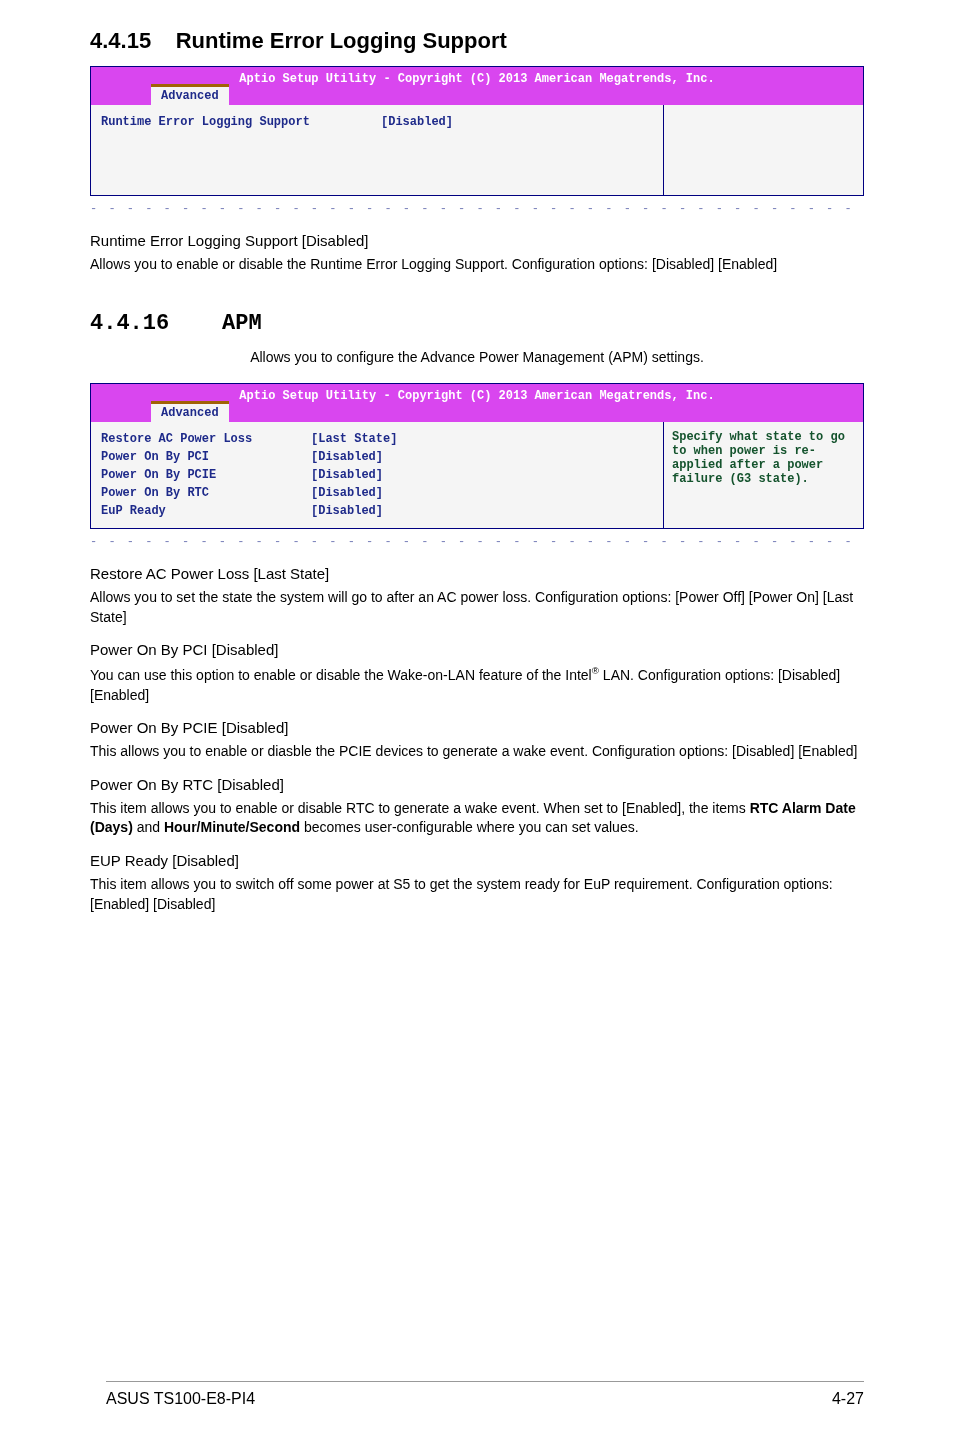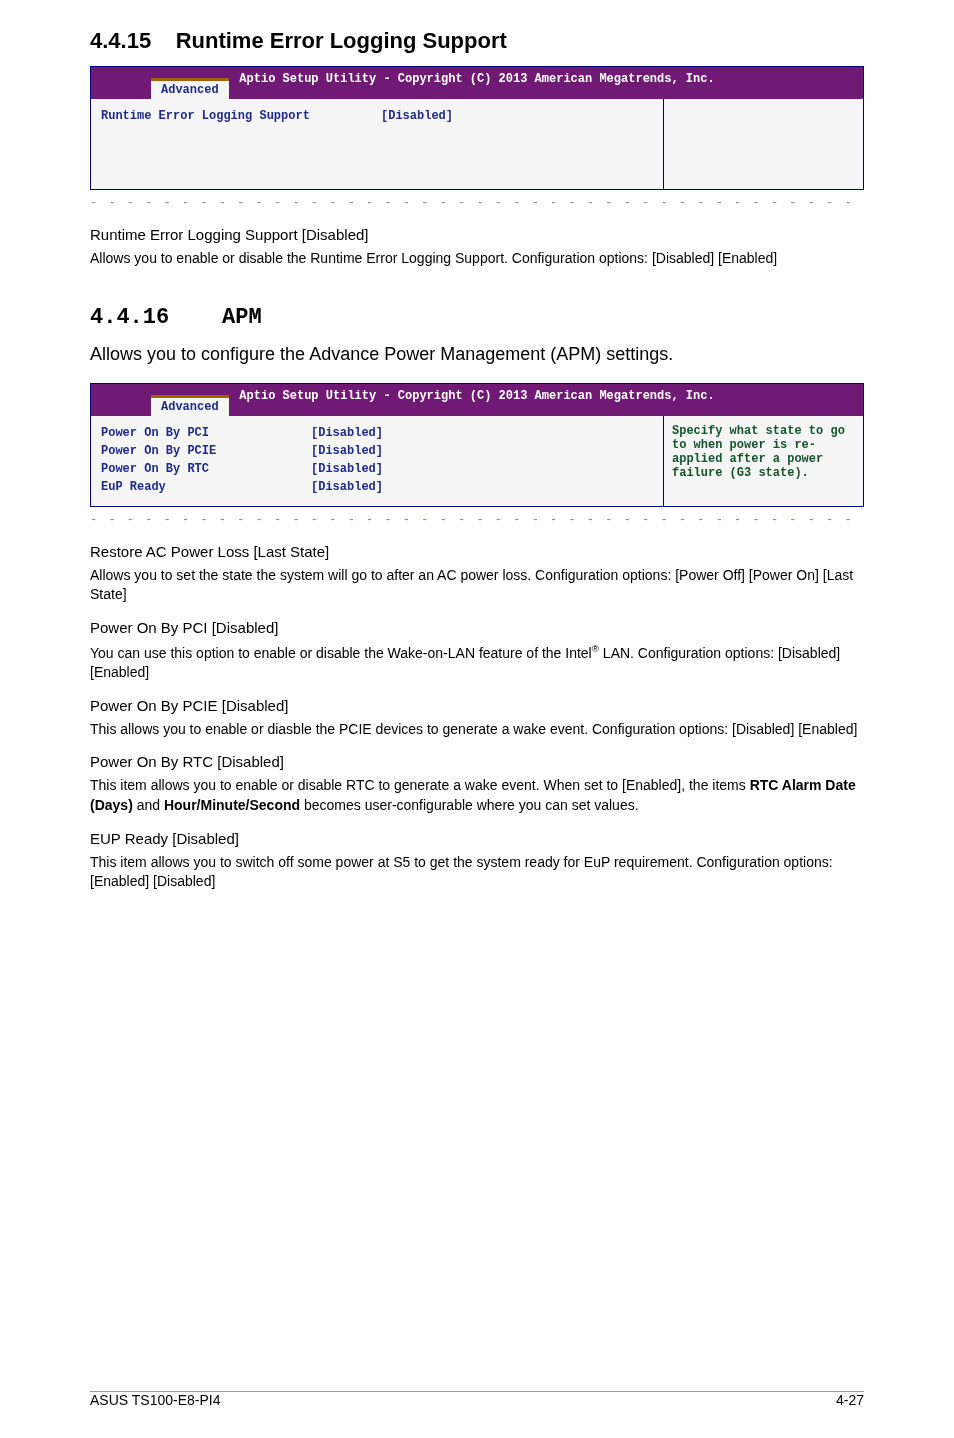--- a/index.html
+++ b/index.html
@@ -25,25 +25,25 @@
   }
   .bios-box {
     border: 1px solid #000080;
     background: #f5f5f5;
     margin-bottom: 6px;
     font-family: "Courier New", monospace;
     font-size: 12px;
     font-weight: bold;
   }
   .bios-header {
-    background: #701a75;
+    background: #d946ef;
     color: #ffffff;
     padding: 4px 8px 0 8px;
     position: relative;
-    height: 32px;
+    height: 38px;
   }
   .bios-header-title {
     text-align: center;
     color: #ffffff;
     line-height: 16px;
   }
   .bios-tab {
     position: absolute;
     bottom: 0;
     left: 60px;
@@ -94,32 +94,33 @@
     font-weight: normal;
     margin-bottom: 6px;
     margin-top: 14px;
   }
   p.body {
     font-size: 14px;
     line-height: 1.4;
     margin-bottom: 6px;
   }
   p.intro {
-    font-size: 18px;
+    font-size: 14px;
     line-height: 1.4;
     margin-bottom: 16px;
+    text-align: center;
   }
   .footer {
     position: absolute;
     bottom: 30px;
-    left: 90px;
+    left: 106px;
     right: 90px;
     border-top: 1px solid #999;
-    padding-top: 0;
-    font-size: 14px;
+    padding-top: 8px;
+    font-size: 16px;
     display: flex;
     justify-content: space-between;
   }
   sup { font-size: 0.7em; }
 </style>
 </head>
 <body>
 
 <h2 class="section">
   <span>4.4.15</span>&nbsp;&nbsp;&nbsp;
@@ -153,20 +154,24 @@
 <p class="intro">Allows you to configure the Advance Power Management (APM) settings.</p>
 
 <div class="bios-box">
   <div class="bios-header">
     <div class="bios-header-title">Aptio Setup Utility - Copyright (C) 2013 American Megatrends, Inc.</div>
     <div class="bios-tab">Advanced</div>
   </div>
   <div class="bios-body">
     <div class="bios-left">
       <div class="bios-row">
+        <span class="bios-label">Restore AC Power Loss</span>
+        <span class="bios-value">[Last State]</span>
+      </div>
+      <div class="bios-row">
         <span class="bios-label">Power On By PCI</span>
         <span class="bios-value">[Disabled]</span>
       </div>
       <div class="bios-row">
         <span class="bios-label">Power On By PCIE</span>
         <span class="bios-value">[Disabled]</span>
       </div>
       <div class="bios-row">
         <span class="bios-label">Power On By RTC</span>
         <span class="bios-value">[Disabled]</span>

